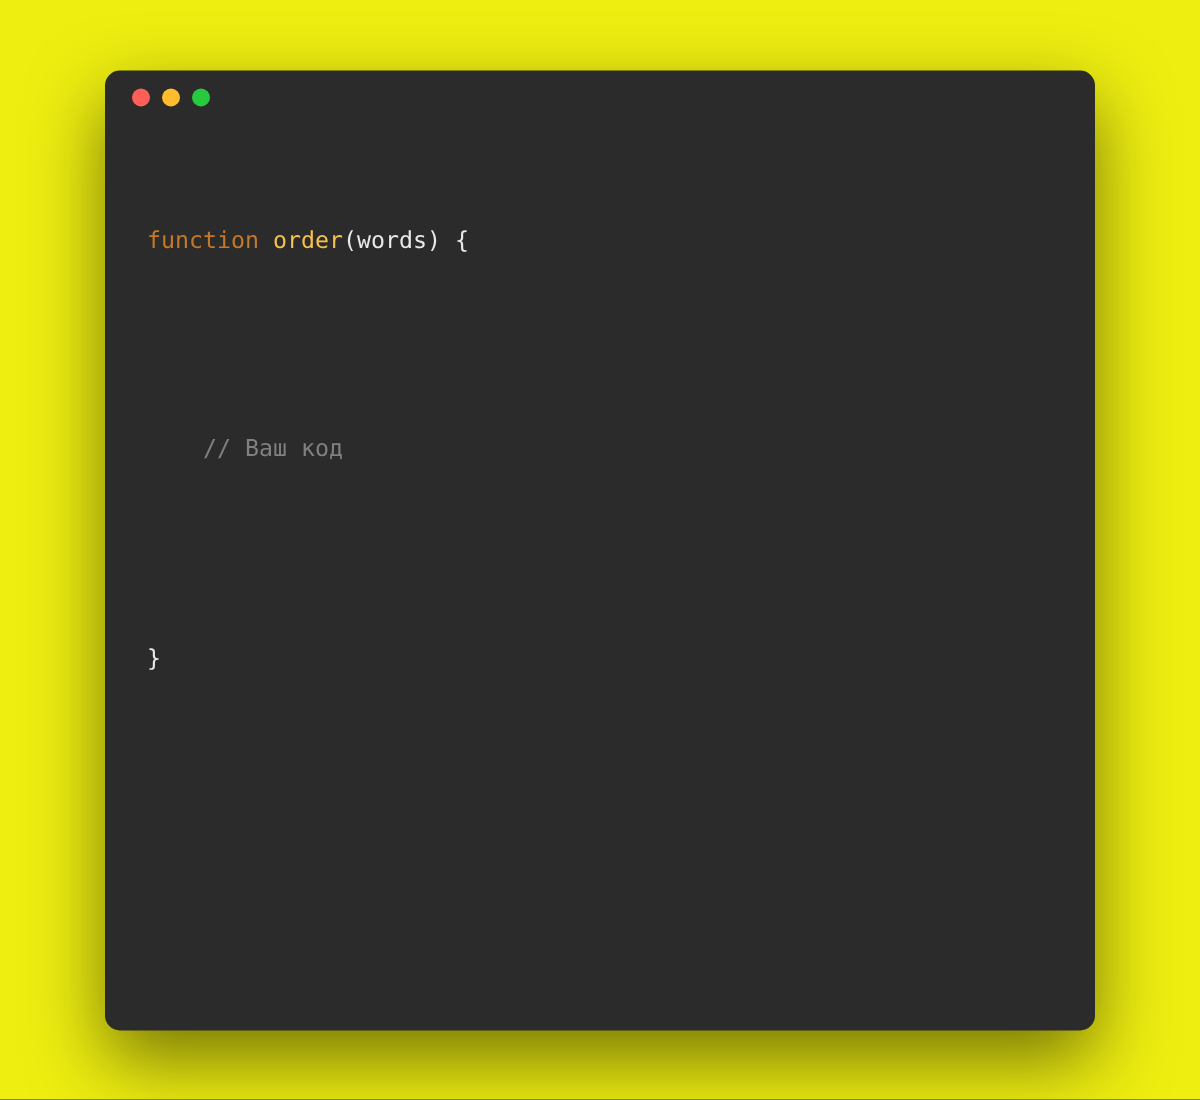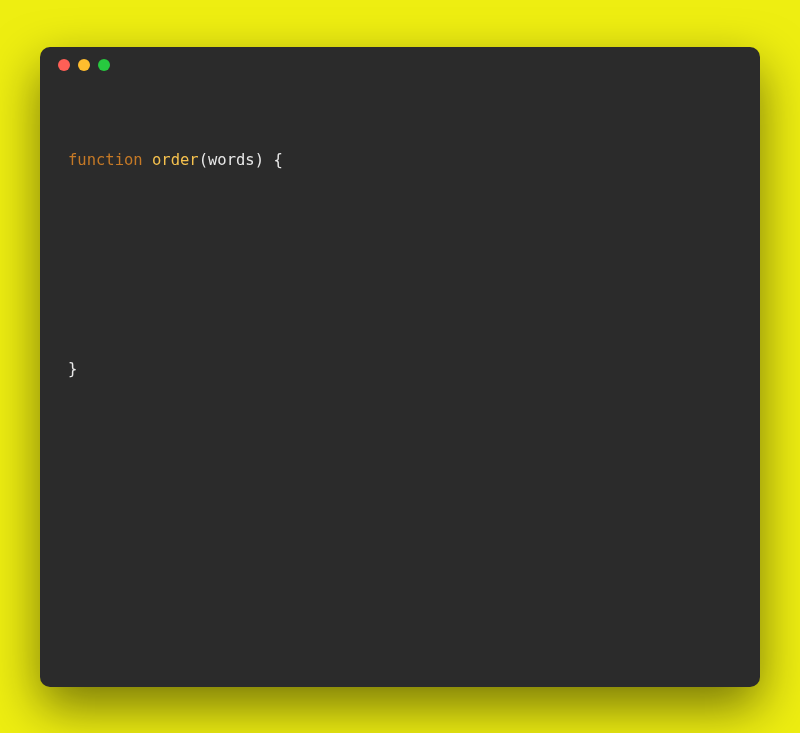--- a/index.html
+++ b/index.html
@@ -10,21 +10,21 @@
     body {
       width: 800px;
       height: 733px;
       background: #eeee11;
       display: flex;
       align-items: center;
       justify-content: center;
       font-family: 'Menlo', 'Monaco', 'Consolas', monospace;
     }
     .editor-window {
-      width: 720px;
+      width: 660px;
       height: 640px;
       background: #2b2b2b;
       border-radius: 10px;
       box-shadow: 0 20px 50px rgba(0,0,0,0.5);
       overflow: hidden;
     }
     .title-bar {
       height: 36px;
       display: flex;
       align-items: center;
@@ -64,20 +64,21 @@
 
 <div class="editor-window">
   <div class="title-bar">
     <div class="traffic-light tl-close"></div>
     <div class="traffic-light tl-min"></div>
     <div class="traffic-light tl-max"></div>
   </div>
   <div class="code-area">
     <div class="code-line"><span class="c-keyword">function</span><span class="c-default"> </span><span class="c-fn">order</span><span class="c-default">(</span><span class="c-default">words</span><span class="c-default">)</span><span class="c-default"> </span><span class="c-default">{</span></div>
     <div class="blank-line"></div>
+    <div class="code-line"><span class="c-default">    </span><span class="c-comment">// Ваш код</span></div>
     <div class="blank-line"></div>
     <div class="code-line"><span class="c-default">}</span></div>
     <div class="blank-line"></div>
     <div class="blank-line"></div>
     <div class="blank-line"></div>
     
     
     
     
     

